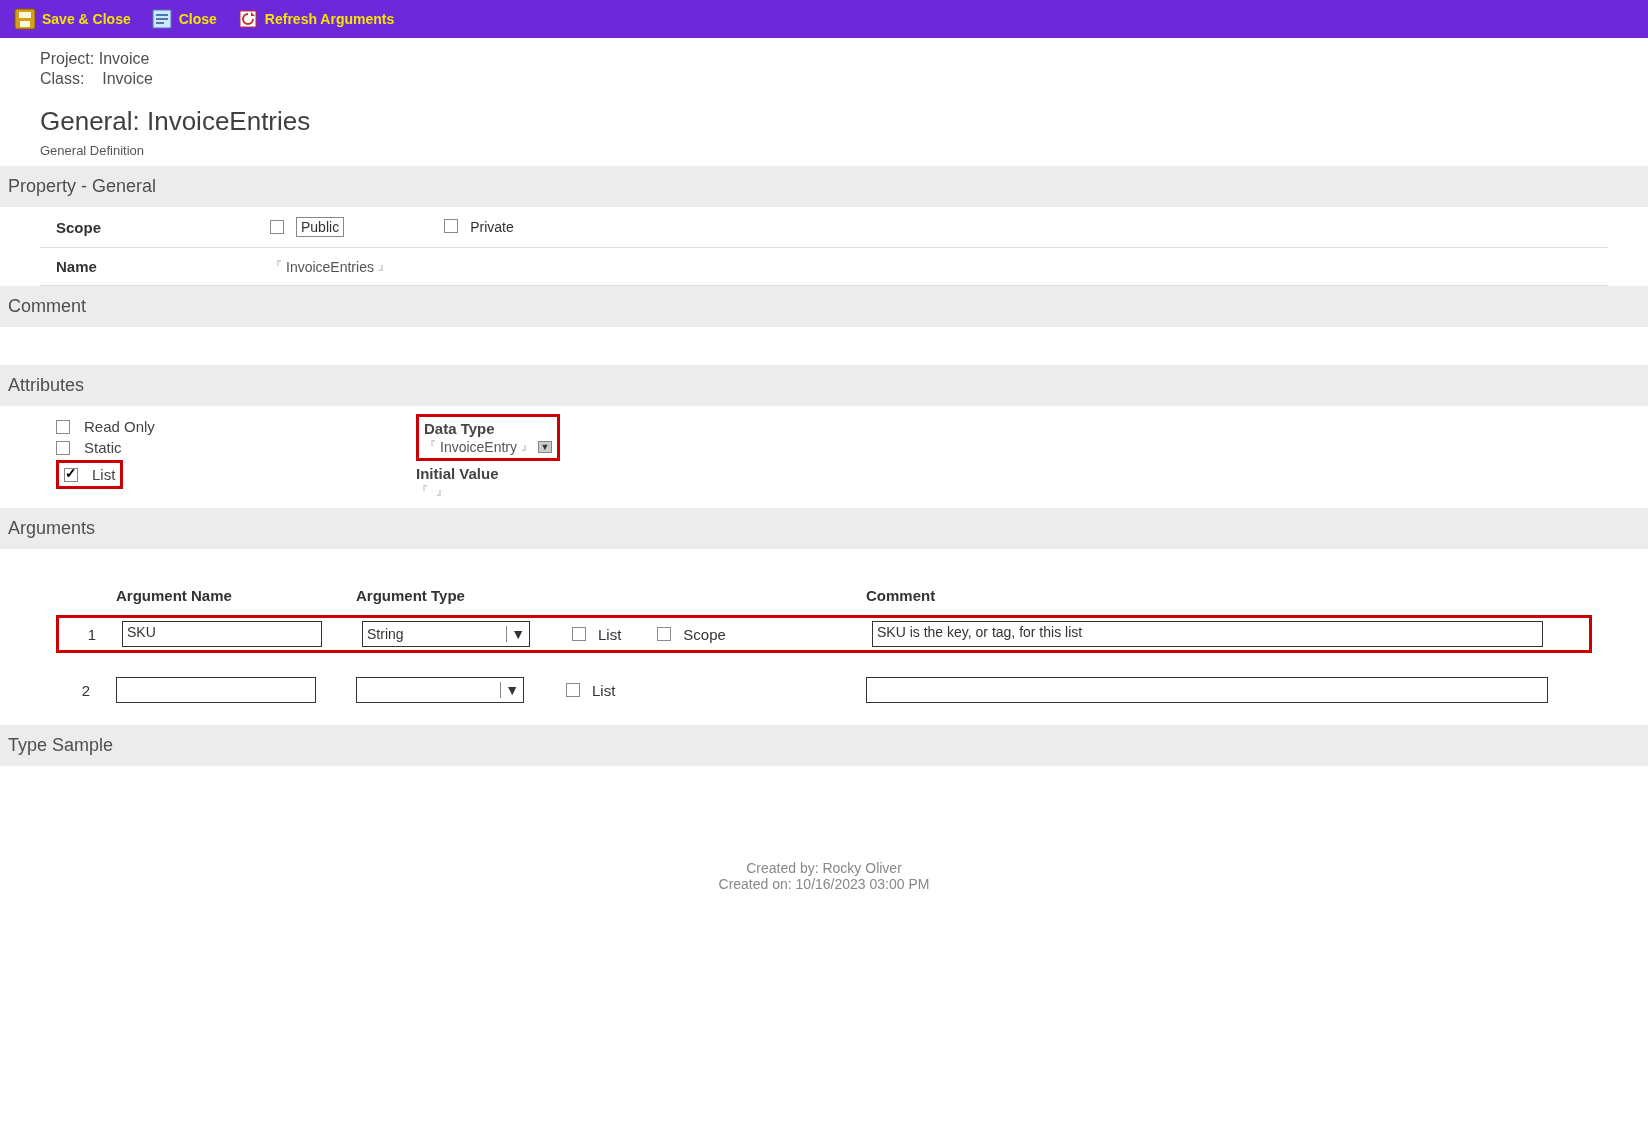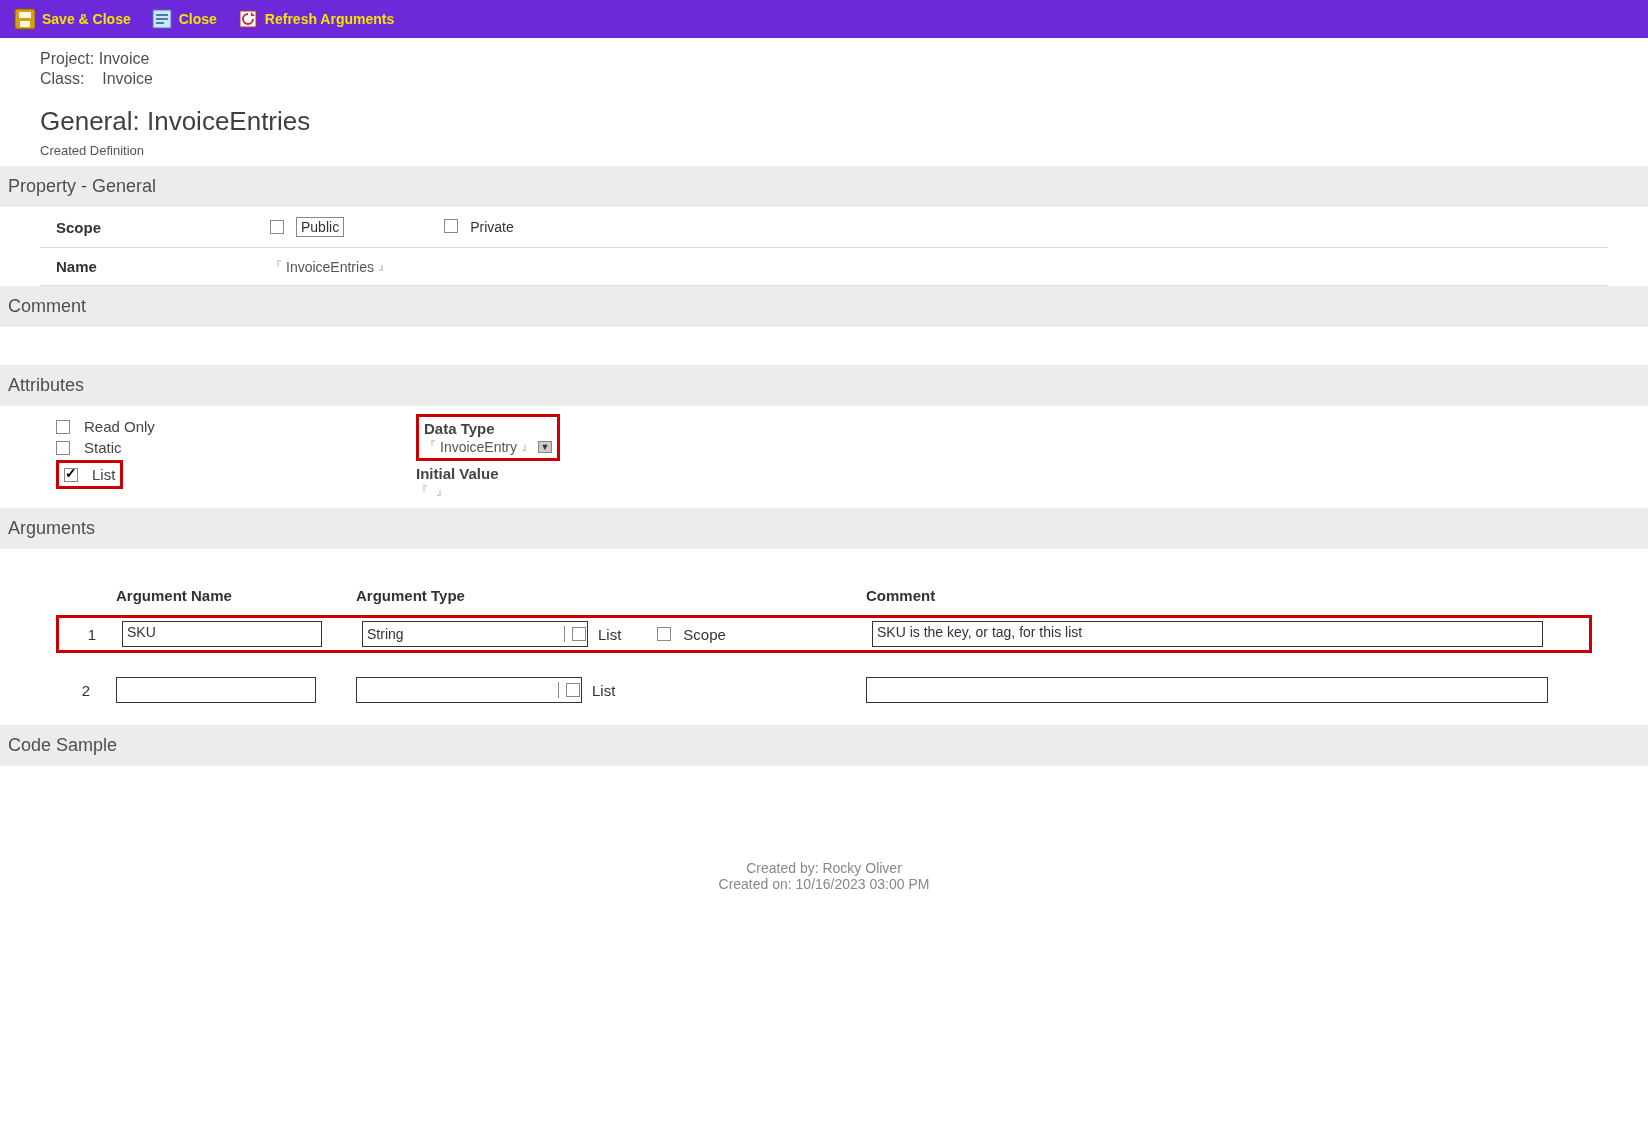--- a/index.html
+++ b/index.html
@@ -165,21 +165,21 @@
 .arg-header-row { font-weight: bold; color: #333; }
 .arg-input {
   width: 200px;
   height: 26px;
   border: 1px solid #333;
   padding: 2px 4px;
   font-size: 14px;
   background: #fff;
 }
 .arg-select {
-  width: 226px;
+  width: 168px;
   height: 26px;
   border: 1px solid #333;
   display: flex;
   align-items: center;
   justify-content: space-between;
   padding: 0 4px;
   font-size: 14px;
   background: #fff;
 }
 .arg-select .dd {
@@ -260,21 +260,21 @@
     <span>Class:</span>
     &nbsp;&nbsp;
     <span>Invoice</span>
   </div>
 
   <h1 class="page-title">
     <span>General:</span>
     <span>InvoiceEntries</span>
   </h1>
 
-  <div class="sub-label">Created Definition</div>
+  <div class="sub-label">General Definition</div>
 
   <div class="section-header">Property - General</div>
   <div class="section-body">
     <div class="row">
       <div class="row-label">Scope</div>
       <div style="display:flex;gap:100px;align-items:center;">
         <span style="display:inline-flex;align-items:center;gap:6px;">
           <span class="notes-checkbox"></span>
           <span class="cb-label-boxed">Public</span>
         </span>
@@ -395,21 +395,21 @@
         </span>
       </div>
       <div class="arg-col-comment">
         <div class="arg-comment-input">
           <span></span>
         </div>
       </div>
     </div>
   </div>
 
-  <div class="section-header">Code Sample</div>
+  <div class="section-header">Type Sample</div>
   <div class="codesample-box"></div>
 
   <div class="footer">
     <div>
       <span>Created by:</span>
       <span>Rocky Oliver</span>
     </div>
     <div>
       <span>Created on:</span>
       <span>10/16/2023 03:00 PM</span>

